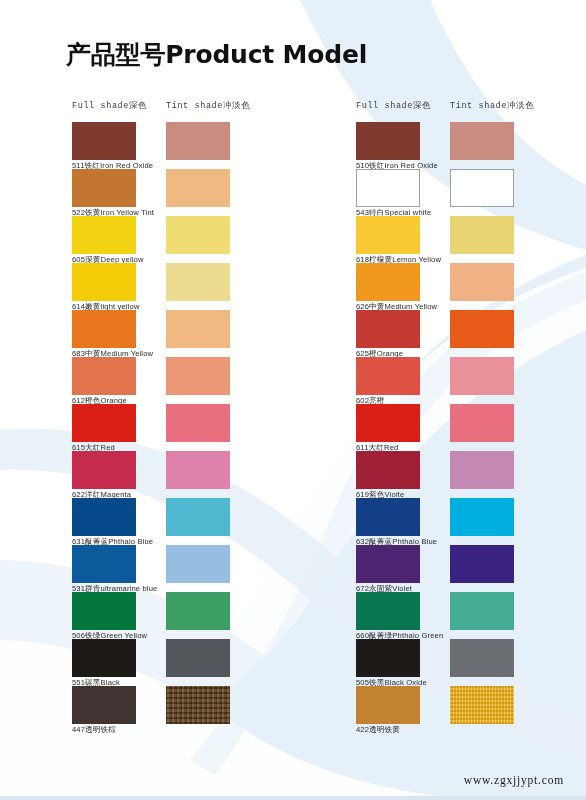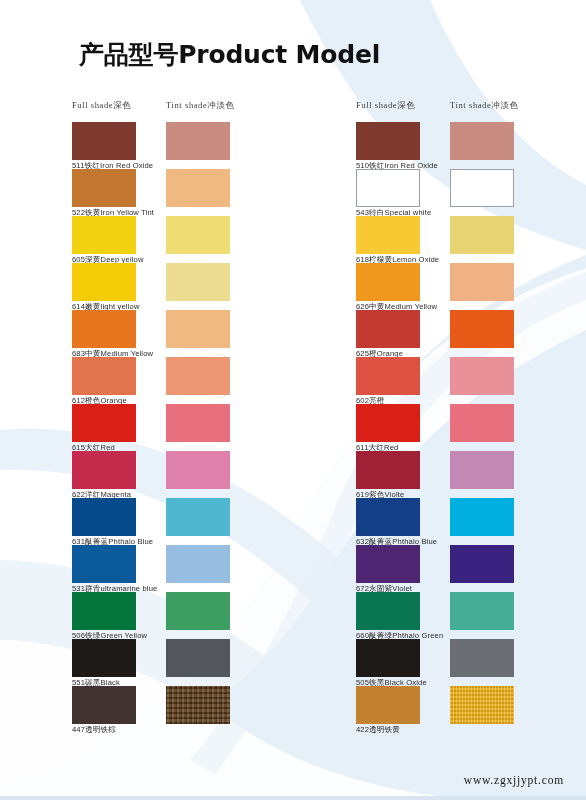--- a/index.html
+++ b/index.html
@@ -39,21 +39,20 @@
   .title {
     position: absolute;
     left: 66px;
     top: 38px;
     font-family: "DejaVu Sans", "Liberation Sans", sans-serif;
     font-weight: bold;
     font-size: 25px;
     letter-spacing: -0.2px;
     color: #111111;
     white-space: nowrap;
-    margin-left: 13px;
   }
 
   .columns {
     position: absolute;
     left: 0;
     top: 100px;
     width: 586px;
   }
   .col {
     position: absolute;
@@ -62,21 +61,21 @@
   .col-left  { left: 68px; }
   .col-right { left: 352px; }
 
   .col-head {
     position: relative;
     height: 22px;
   }
   .head-label {
     position: absolute;
     top: 0;
-    font-family: Liberation Serif, serif;
+    font-family: Liberation Mono, monospace;
     font-size: 8.5px;
     color: #3d3d3d;
     letter-spacing: 0.6px;
     white-space: nowrap;
   }
   .head-full { left: 4px; }
   .head-tint { left: 98px; }
 
   .rows { position: relative; }
   .row {
@@ -263,21 +262,21 @@
 
           <div class="row">
             <div class="swatch full outlined" style="background-color: rgb(255, 255, 255);"></div>
             <div class="swatch tint outlined" style="background-color: rgb(255, 255, 255);"></div>
             <div class="row-label">543特白Special white</div>
           </div>
 
           <div class="row">
             <div class="swatch full" style="background-color: rgb(248, 201, 51);"></div>
             <div class="swatch tint" style="background-color: rgb(232, 212, 114);"></div>
-            <div class="row-label">618柠檬黄Lemon Oxide</div>
+            <div class="row-label">618柠檬黄Lemon Yellow</div>
           </div>
 
           <div class="row">
             <div class="swatch full" style="background-color: rgb(240, 152, 30);"></div>
             <div class="swatch tint" style="background-color: rgb(240, 177, 132);"></div>
             <div class="row-label">626中黄Medium Yellow</div>
           </div>
 
           <div class="row">
             <div class="swatch full" style="background-color: rgb(194, 58, 50);"></div>

